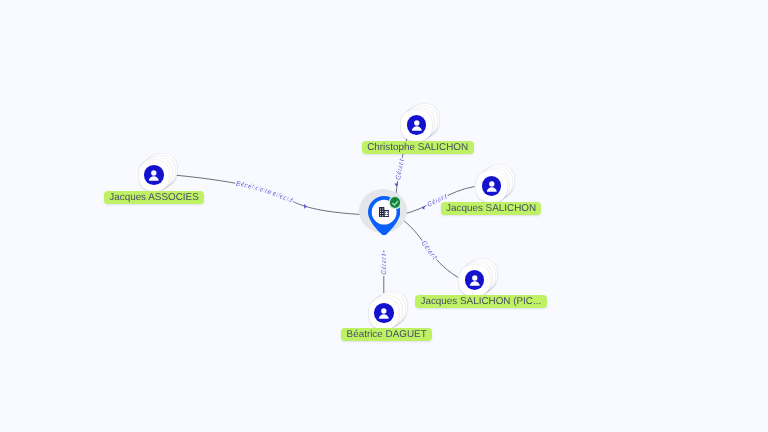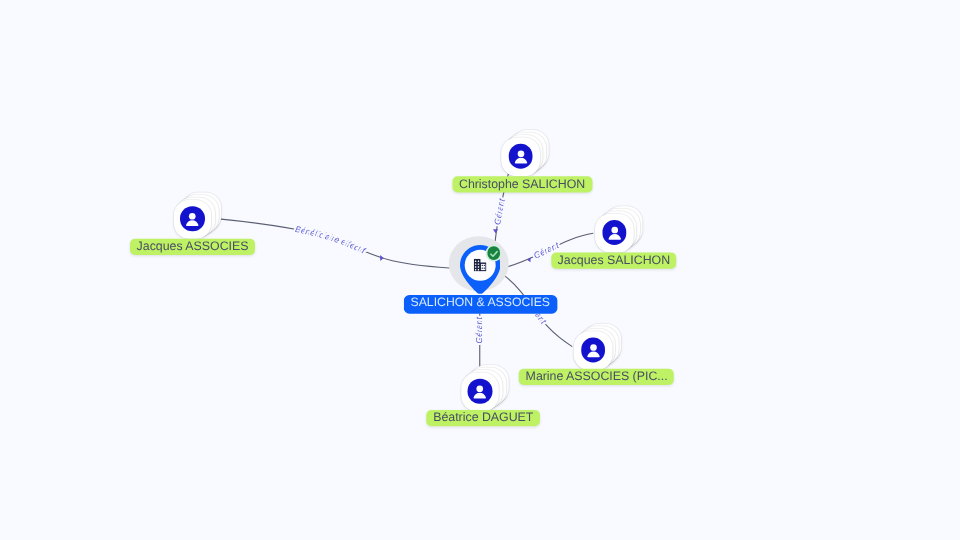--- a/index.html
+++ b/index.html
@@ -146,21 +146,21 @@
     <div class="pcard s3"></div>
     <div class="pcard s2"></div>
     <div class="pcard s1"></div>
     <div class="pavatar">
       <svg width="19.6" height="19.6" viewBox="0 0 40 40" fill="#fbfcff">
           <circle cx="20" cy="16.3" r="5.45"></circle>
           <path d="M20 22.9 c-4.6 0-8.6 3.5-10 7.3 a1.5 1.5 0 0 0 1.4 2h17.2 a1.5 1.5 0 0 0 1.4 -2 c-1.4-3.8-5.4-7.3-10-7.3 z"></path>
         </svg>
     </div>
   </div>
-  <div class="plabel" style="left:415.1px;top:295.2px">Marine ASSOCIES (PIC...</div>
+  <div class="plabel" style="left:415.1px;top:295.2px">Jacques SALICHON (PIC...</div>
 
   <div class="pnode" style="left:368.9px;top:297.5px">
     <div class="pcard s4"></div>
     <div class="pcard s3"></div>
     <div class="pcard s2"></div>
     <div class="pcard s1"></div>
     <div class="pavatar">
       <svg width="19.6" height="19.6" viewBox="0 0 40 40" fill="#fbfcff">
           <circle cx="20" cy="16.3" r="5.45"></circle>
           <path d="M20 22.9 c-4.6 0-8.6 3.5-10 7.3 a1.5 1.5 0 0 0 1.4 2h17.2 a1.5 1.5 0 0 0 1.4 -2 c-1.4-3.8-5.4-7.3-10-7.3 z"></path>
@@ -195,15 +195,14 @@
         <rect x="61" y="68" width="10" height="10" rx="3"></rect>
           <rect x="77" y="68" width="10" height="10" rx="3"></rect>
       </g>
     </svg>
     <div class="badge">
       <svg width="8.2" height="8.2" viewBox="0 0 24 24" fill="none" stroke="#a4e0bb" stroke-width="3.9" stroke-linecap="round" stroke-linejoin="round">
           <path d="M5 12.9 L9.9 17.6 L19.4 6.9"></path>
         </svg>
     </div>
   </div>
-  <div id="clabel">SALICHON &amp; ASSOCIES</div>
 
 </div>
 
 </body></html>

